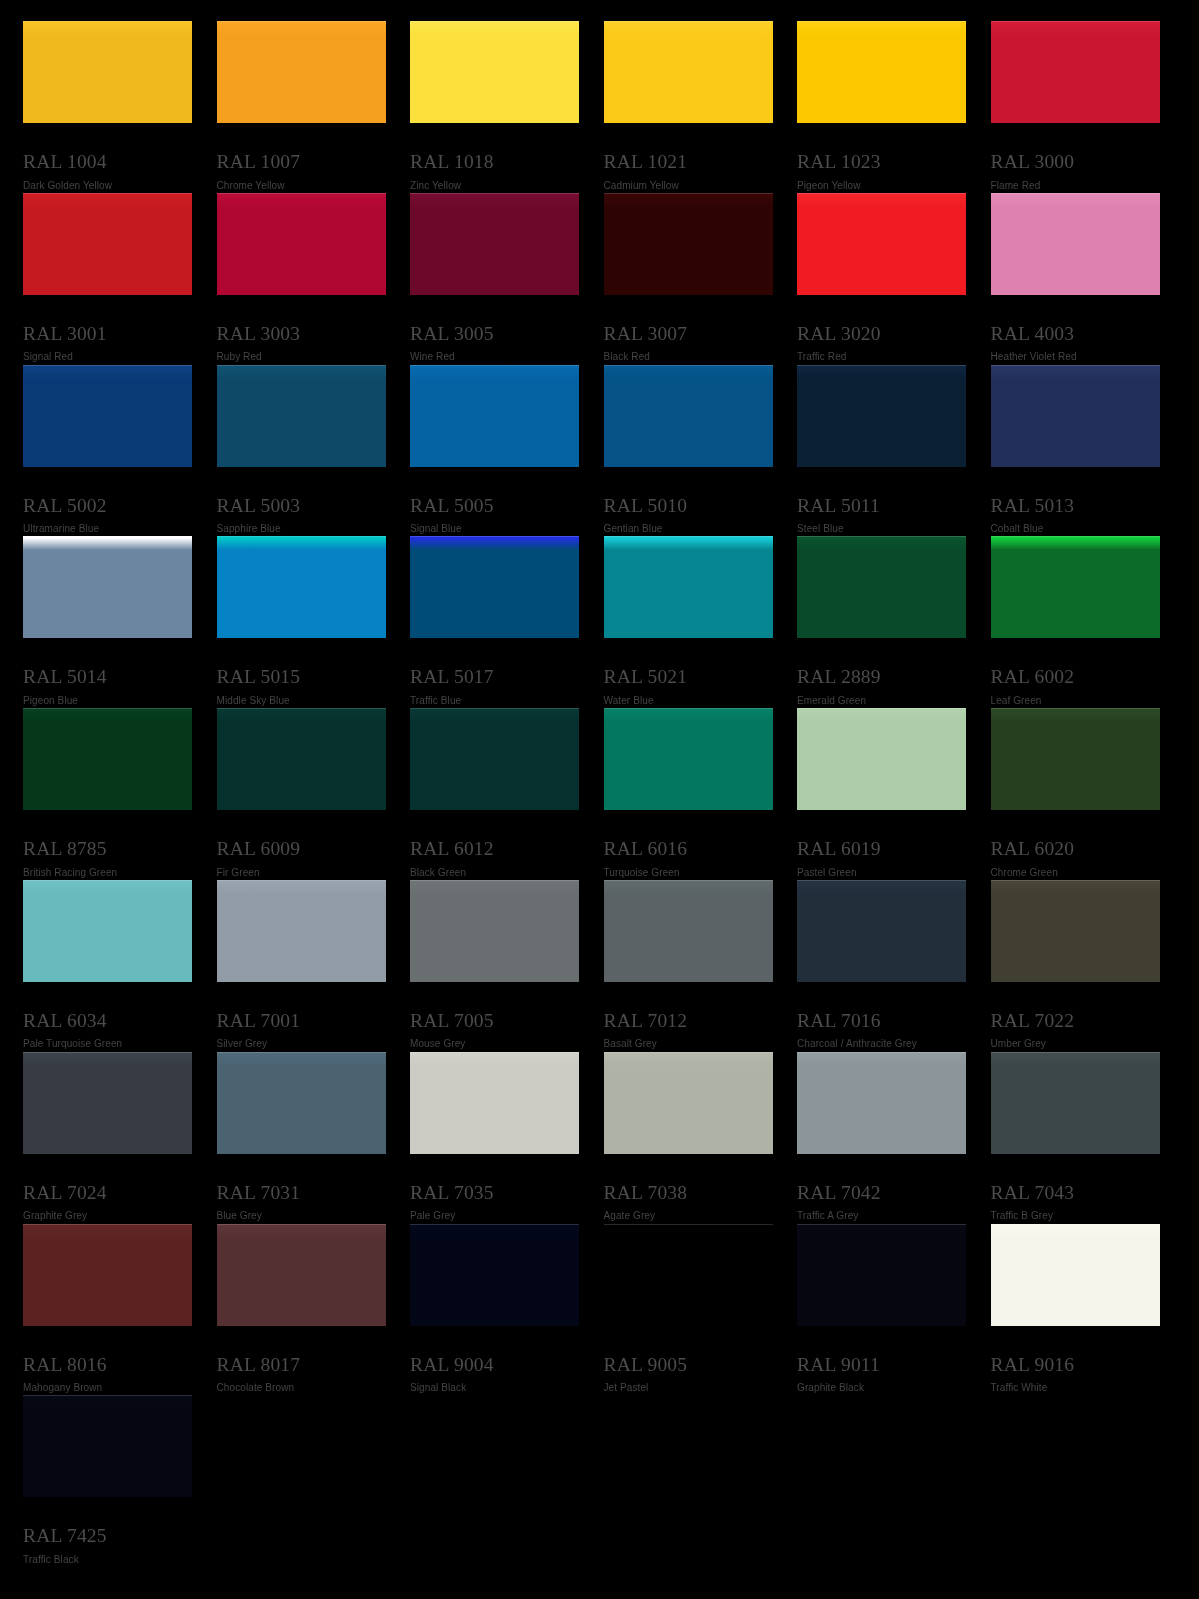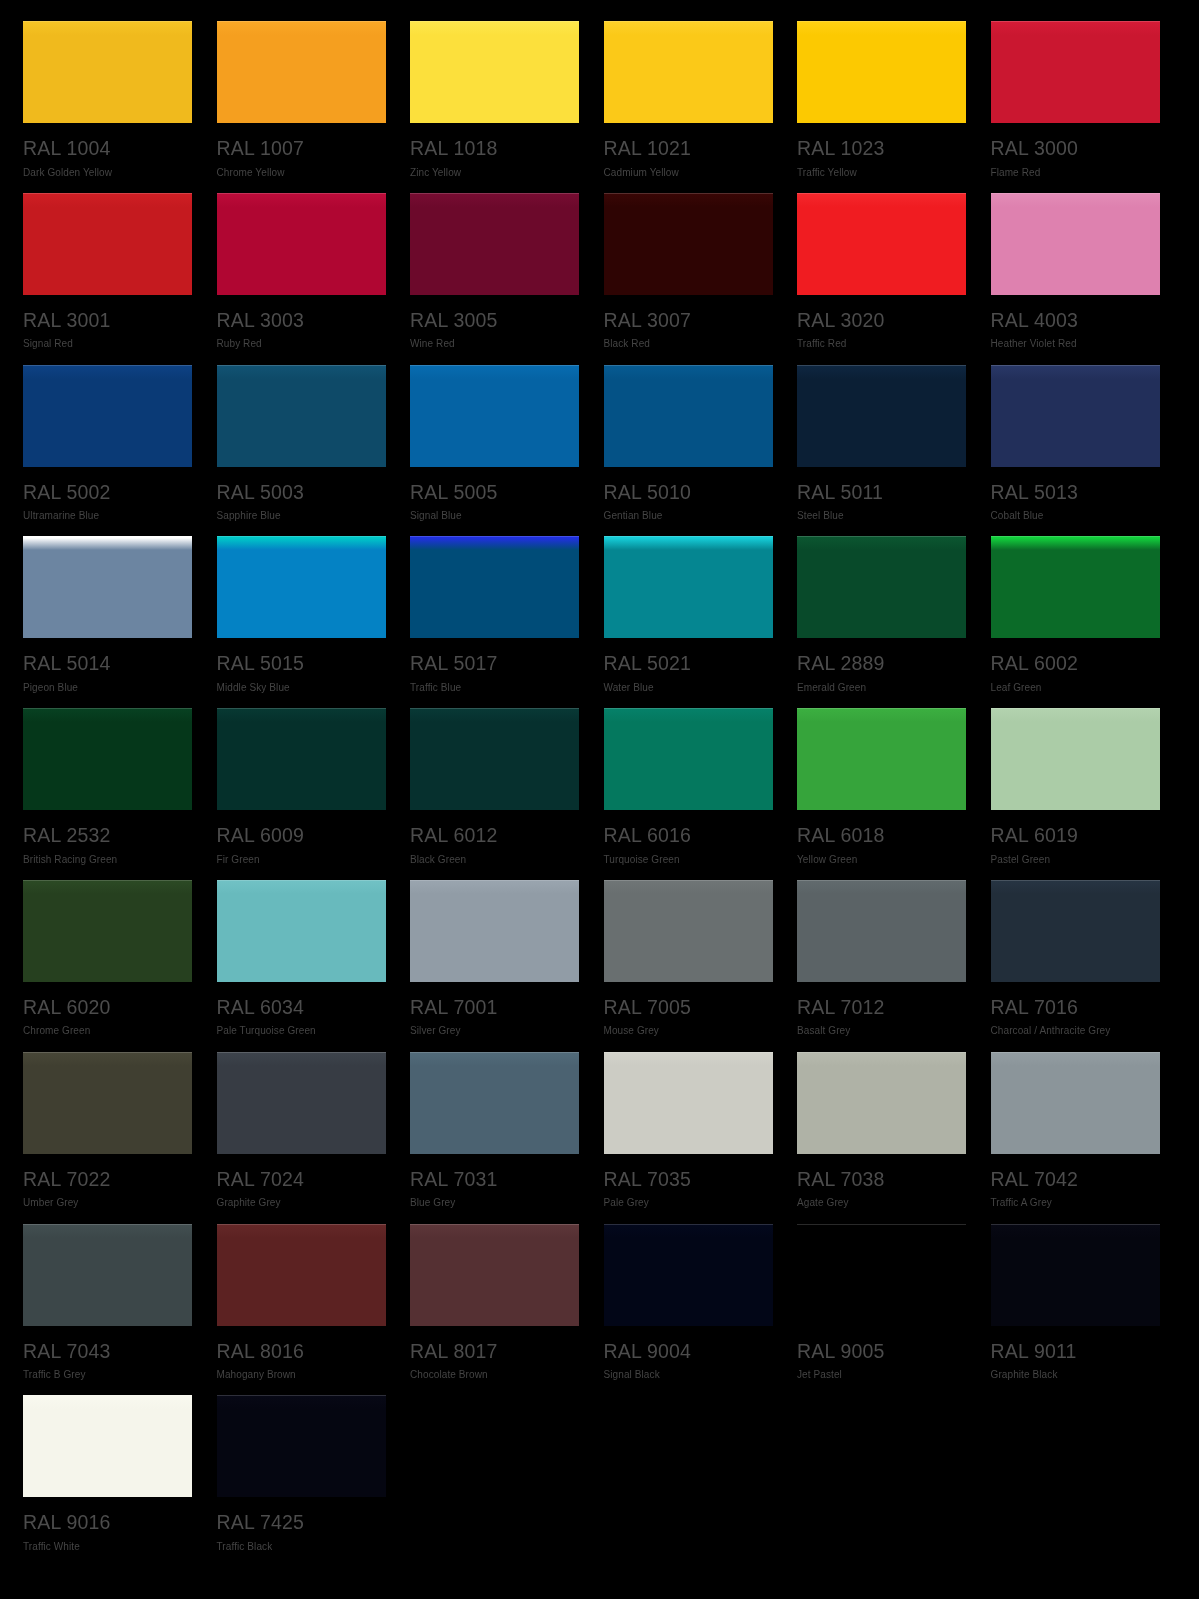--- a/index.html
+++ b/index.html
@@ -49,23 +49,24 @@
     top: 0;
     height: 1px;
     background: rgba(255,255,255,0.16);
     pointer-events: none;
   }
   .swatch-code {
     font-size: 19.5px;
     line-height: 1;
     letter-spacing: 0.2px;
     color: #4c4c4c;
-    margin-top: 16px;
+    margin-top: 29px;
     white-space: nowrap;
     font-weight: 400;
+    font-family: Liberation Serif, serif;
   }
   .swatch-name {
     font-size: 10px;
     line-height: 1;
     letter-spacing: 0.1px;
     color: #444444;
     margin-top: 9px;
     white-space: nowrap;
     font-weight: 400;
   }
@@ -91,21 +92,21 @@
         <div class="swatch-name">Zinc Yellow</div>
       </div>
       <div class="swatch-cell">
         <div class="swatch-chip" style="background: linear-gradient(rgb(253, 208, 40) 0px, rgb(253, 208, 40) 2px, rgb(251, 201, 24) 14px, rgb(251, 201, 24) 100%);"></div>
         <div class="swatch-code">RAL 1021</div>
         <div class="swatch-name">Cadmium Yellow</div>
       </div>
       <div class="swatch-cell">
         <div class="swatch-chip" style="background: linear-gradient(rgb(255, 208, 17) 0px, rgb(255, 208, 17) 2px, rgb(252, 201, 1) 14px, rgb(252, 201, 1) 100%);"></div>
         <div class="swatch-code">RAL 1023</div>
-        <div class="swatch-name">Traffic Yellow</div>
+        <div class="swatch-name">Pigeon Yellow</div>
       </div>
       <div class="swatch-cell">
         <div class="swatch-chip" style="background: linear-gradient(rgb(212, 27, 54) 0px, rgb(212, 27, 54) 2px, rgb(202, 23, 48) 14px, rgb(202, 23, 48) 100%);"></div>
         <div class="swatch-code">RAL 3000</div>
         <div class="swatch-name">Flame Red</div>
       </div>
       <div class="swatch-cell">
         <div class="swatch-chip" style="background: linear-gradient(rgb(206, 30, 36) 0px, rgb(206, 30, 36) 2px, rgb(197, 26, 31) 14px, rgb(197, 26, 31) 100%);"></div>
         <div class="swatch-code">RAL 3001</div>
         <div class="swatch-name">Signal Red</div>
@@ -190,42 +191,37 @@
         <div class="swatch-code">RAL 2889</div>
         <div class="swatch-name">Emerald Green</div>
       </div>
       <div class="swatch-cell">
         <div class="swatch-chip" style="background: linear-gradient(rgb(18, 208, 60) 0px, rgb(18, 208, 60) 2px, rgb(11, 107, 40) 14px, rgb(11, 107, 40) 100%);"></div>
         <div class="swatch-code">RAL 6002</div>
         <div class="swatch-name">Leaf Green</div>
       </div>
       <div class="swatch-cell">
         <div class="swatch-chip" style="background: linear-gradient(rgb(7, 64, 33) 0px, rgb(7, 64, 33) 2px, rgb(5, 55, 26) 14px, rgb(5, 55, 26) 100%);"></div>
-        <div class="swatch-code">RAL 2532</div>
+        <div class="swatch-code">RAL 8785</div>
         <div class="swatch-name">British Racing Green</div>
       </div>
       <div class="swatch-cell">
         <div class="swatch-chip" style="background: linear-gradient(rgb(7, 56, 50) 0px, rgb(7, 56, 50) 2px, rgb(5, 48, 43) 14px, rgb(5, 48, 43) 100%);"></div>
         <div class="swatch-code">RAL 6009</div>
         <div class="swatch-name">Fir Green</div>
       </div>
       <div class="swatch-cell">
         <div class="swatch-chip" style="background: linear-gradient(rgb(8, 56, 53) 0px, rgb(8, 56, 53) 2px, rgb(6, 48, 46) 14px, rgb(6, 48, 46) 100%);"></div>
         <div class="swatch-code">RAL 6012</div>
         <div class="swatch-name">Black Green</div>
       </div>
       <div class="swatch-cell">
         <div class="swatch-chip" style="background: linear-gradient(rgb(5, 128, 104) 0px, rgb(5, 128, 104) 2px, rgb(4, 120, 94) 14px, rgb(4, 120, 94) 100%);"></div>
         <div class="swatch-code">RAL 6016</div>
         <div class="swatch-name">Turquoise Green</div>
-      </div>
-      <div class="swatch-cell">
-        <div class="swatch-chip" style="background: linear-gradient(rgb(59, 174, 64) 0px, rgb(59, 174, 64) 2px, rgb(54, 164, 59) 14px, rgb(54, 164, 59) 100%);"></div>
-        <div class="swatch-code">RAL 6018</div>
-        <div class="swatch-name">Yellow Green</div>
       </div>
       <div class="swatch-cell">
         <div class="swatch-chip" style="background: linear-gradient(rgb(178, 210, 174) 0px, rgb(178, 210, 174) 2px, rgb(171, 204, 167) 14px, rgb(171, 204, 167) 100%);"></div>
         <div class="swatch-code">RAL 6019</div>
         <div class="swatch-name">Pastel Green</div>
       </div>
       <div class="swatch-cell">
         <div class="swatch-chip" style="background: linear-gradient(rgb(43, 73, 36) 0px, rgb(43, 73, 36) 2px, rgb(38, 64, 31) 14px, rgb(38, 64, 31) 100%);"></div>
         <div class="swatch-code">RAL 6020</div>
         <div class="swatch-name">Chrome Green</div>

